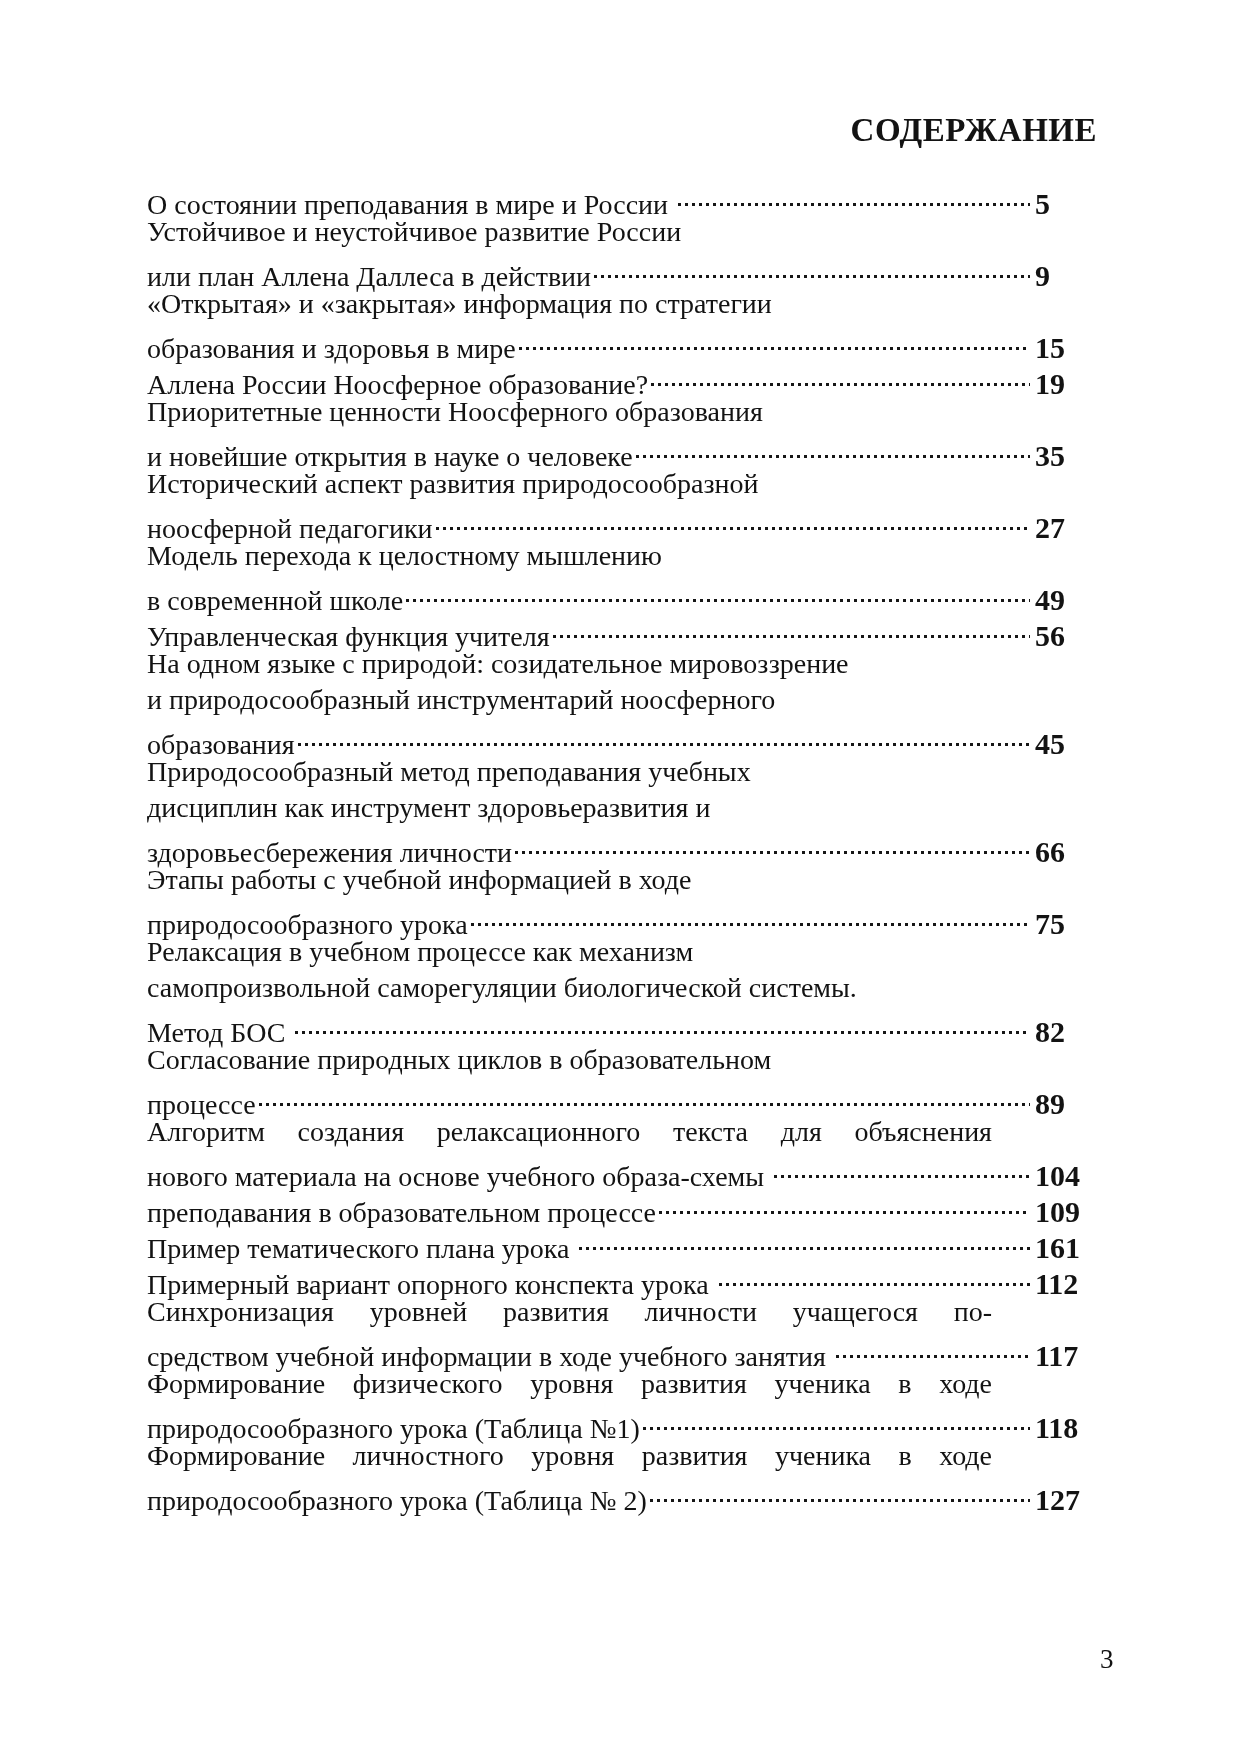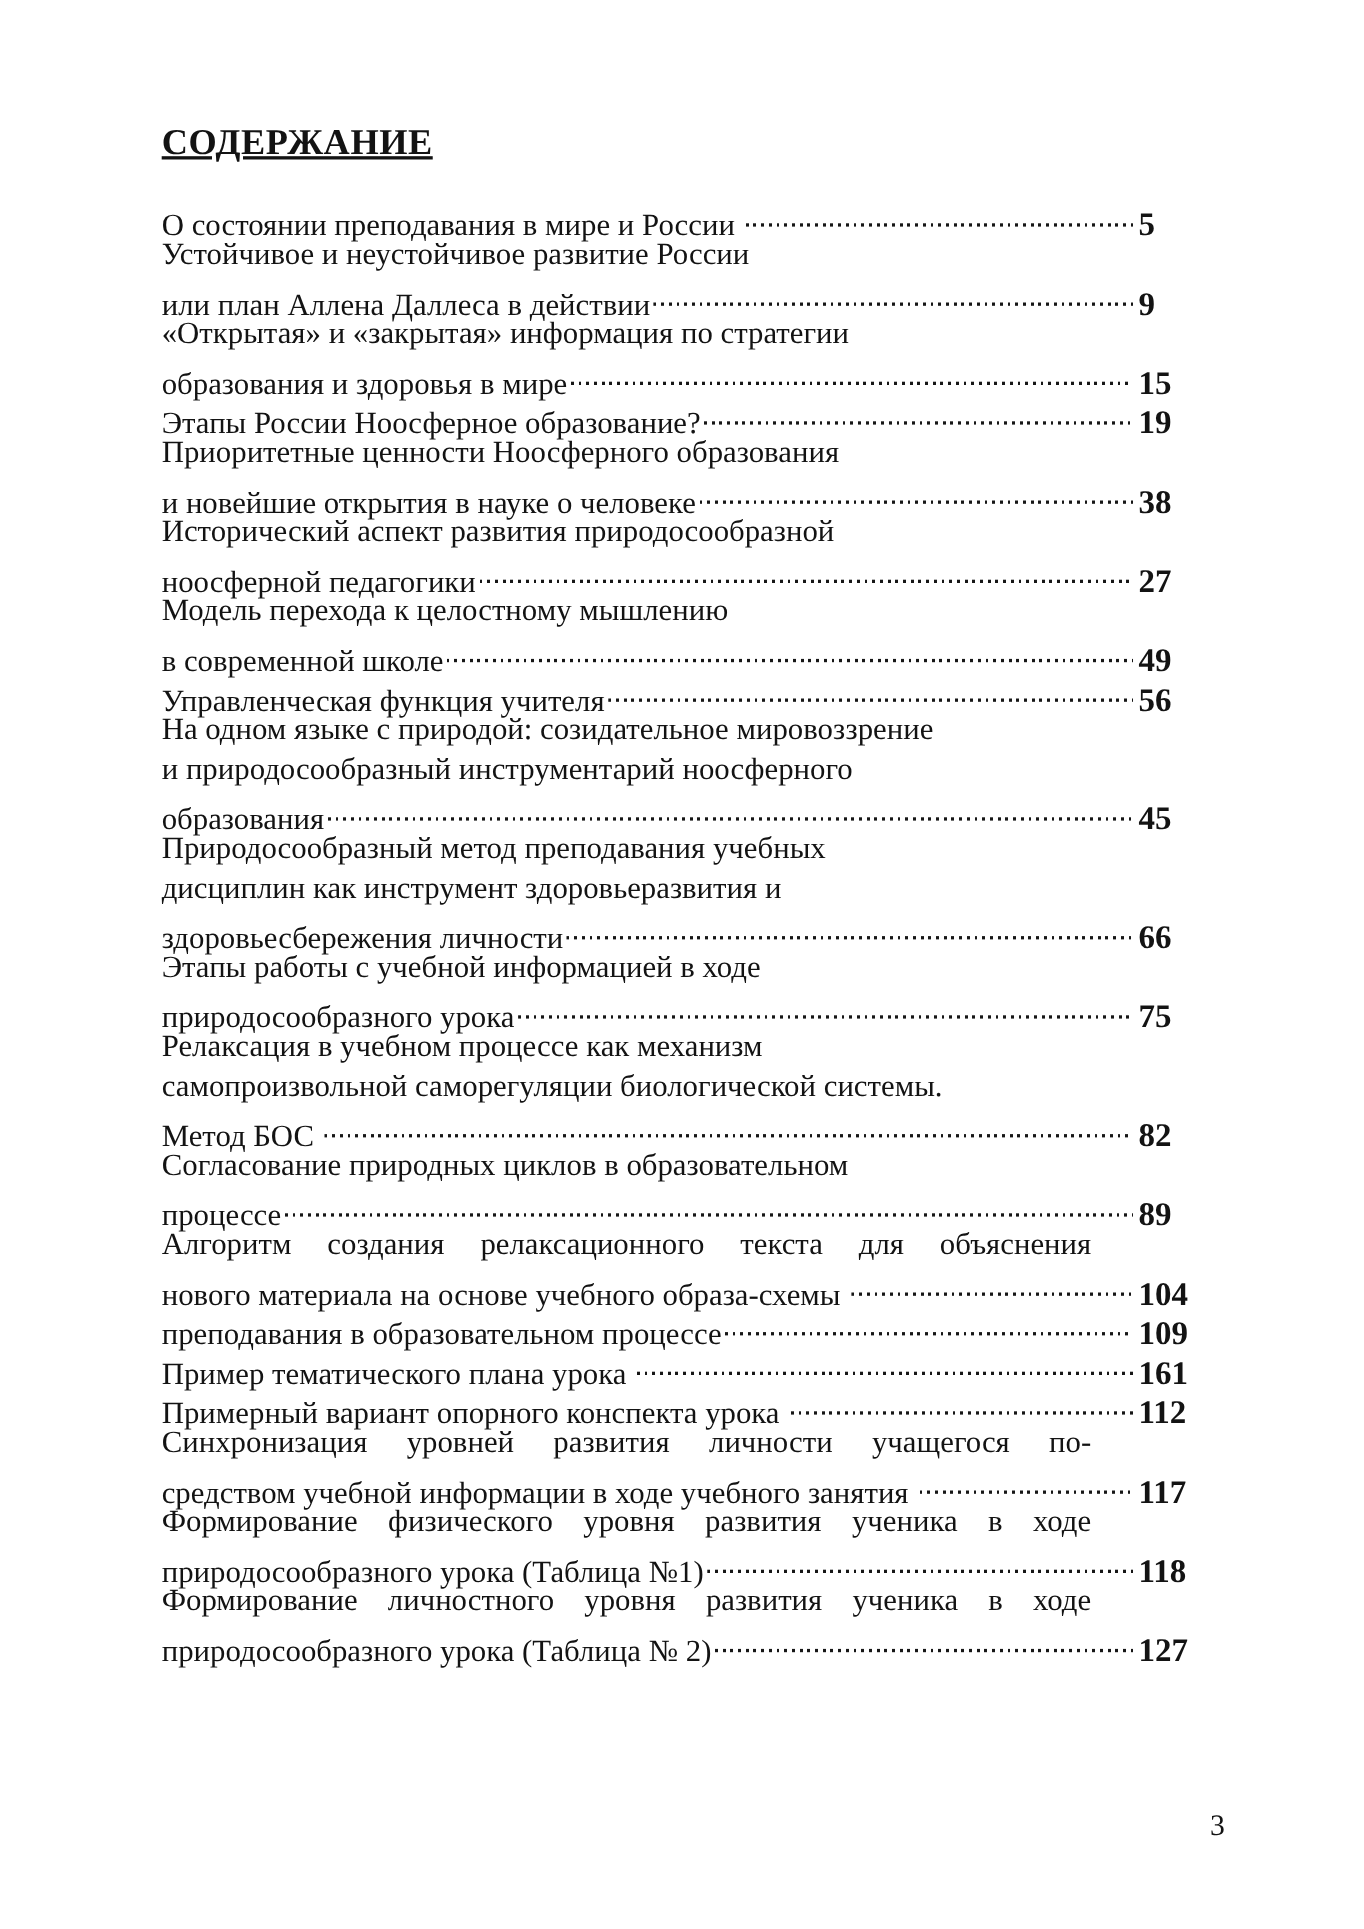--- a/index.html
+++ b/index.html
@@ -18,26 +18,25 @@
   }
   .content {
     position: absolute;
     left: 147px;
     top: 112px;
     width: 950px;
   }
   .title {
     margin: 0 0 30px 0;
     width: 950px;
-    text-align: left;
+    text-align: right;
     font-size: 33px;
     line-height: 36px;
     font-weight: 700;
     letter-spacing: 0.5px;
-    text-decoration: underline;
   }
   .toc-line {
     display: flex;
     align-items: baseline;
     width: 950px;
     height: 36px;
     font-size: 28px;
     line-height: 36px;
   }
   .toc-text {
@@ -105,31 +104,31 @@
         </div>
         <div class="toc-line">
           <span class="toc-text">«Открытая» и «закрытая» информация по стратегии</span>
         </div>
         <div class="toc-line">
           <span class="toc-text">образования и здоровья в мире</span>
           <span class="leader"></span>
           <span class="page-num">15</span>
         </div>
         <div class="toc-line">
-          <span class="toc-text">Этапы России Ноосферное образование?</span>
+          <span class="toc-text">Аллена России Ноосферное образование?</span>
           <span class="leader"></span>
           <span class="page-num">19</span>
         </div>
         <div class="toc-line">
           <span class="toc-text">Приоритетные ценности Ноосферного образования</span>
         </div>
         <div class="toc-line">
           <span class="toc-text">и новейшие открытия в науке о человеке</span>
           <span class="leader"></span>
-          <span class="page-num">38</span>
+          <span class="page-num">35</span>
         </div>
         <div class="toc-line">
           <span class="toc-text">Исторический аспект развития природосообразной</span>
         </div>
         <div class="toc-line">
           <span class="toc-text">ноосферной педагогики</span>
           <span class="leader"></span>
           <span class="page-num">27</span>
         </div>
         <div class="toc-line">

